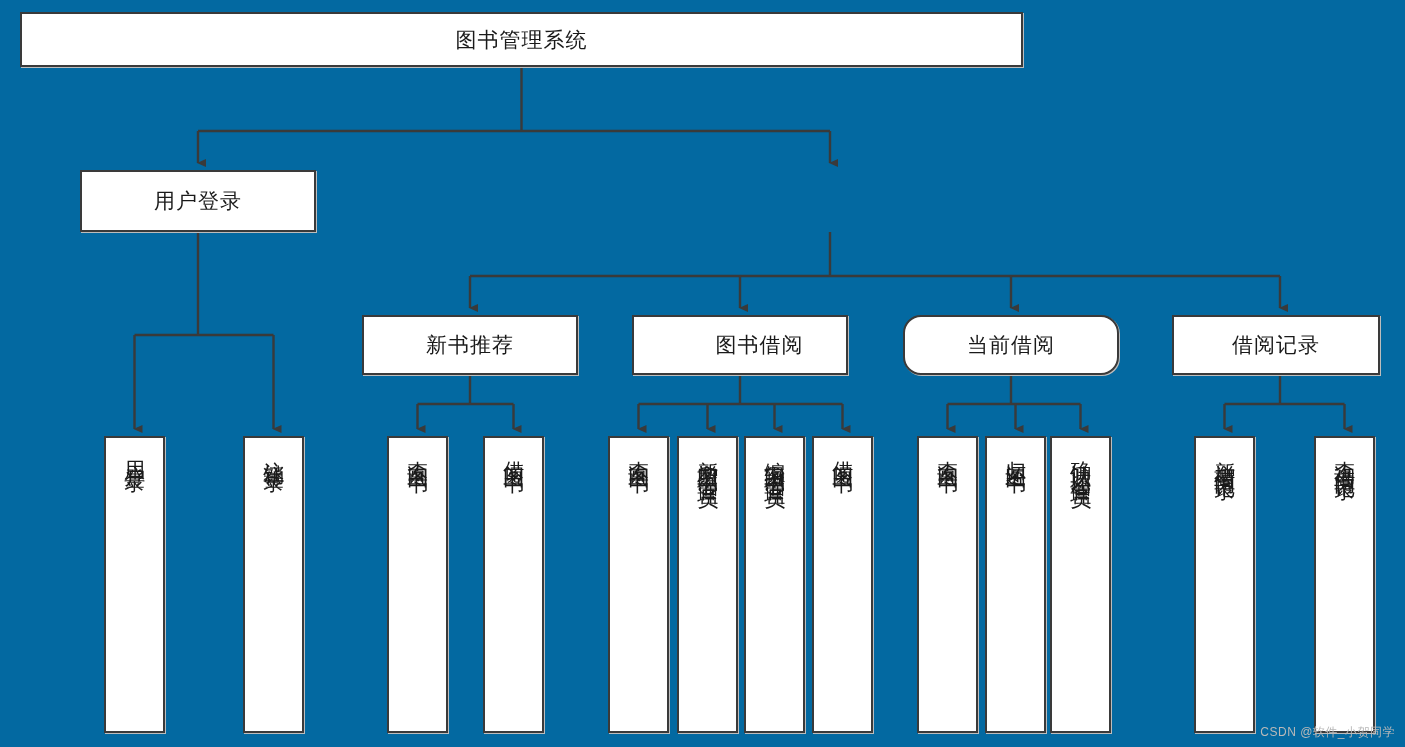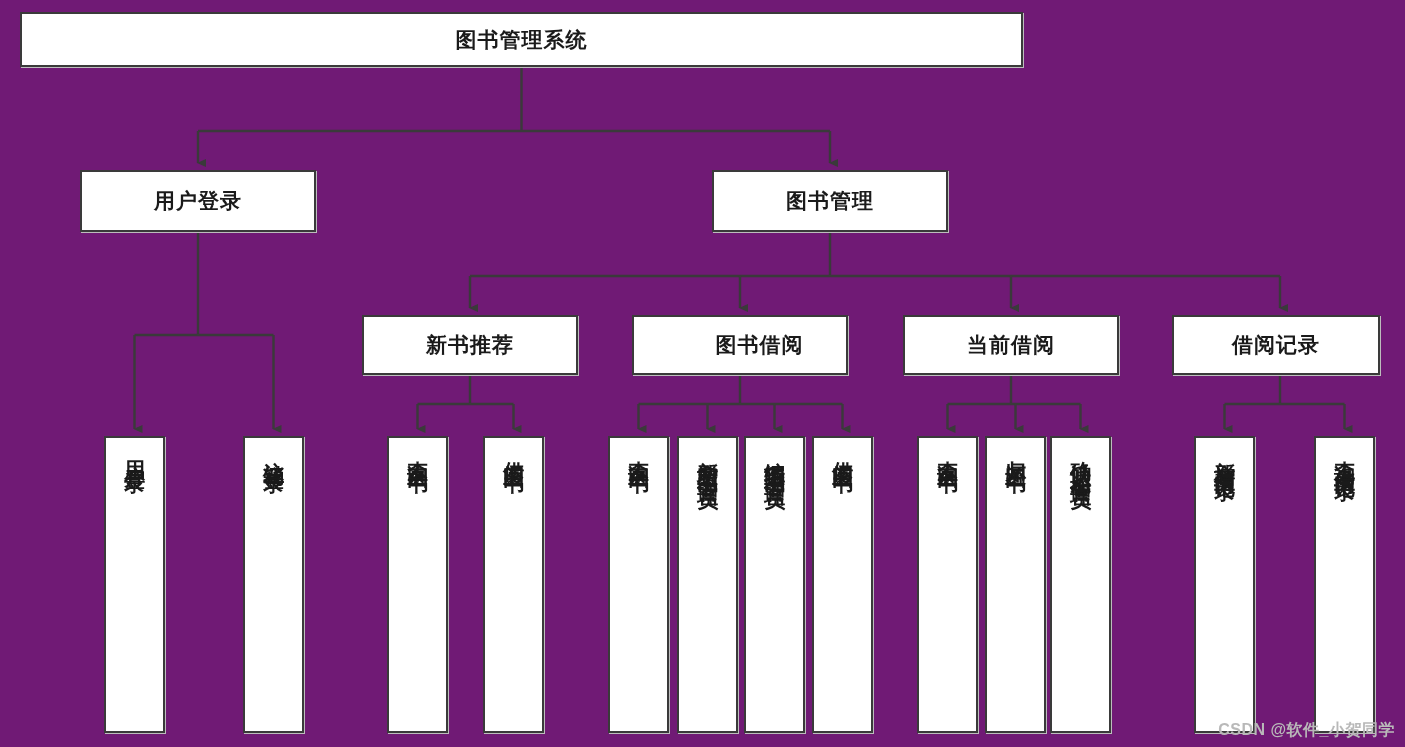--- a/index.html
+++ b/index.html
@@ -7,23 +7,22 @@
     padding: 0;
     background: #ffffff;
   }
   body {
     font-family: "Liberation Sans", "DejaVu Sans", sans-serif;
   }
   #diagram-root {
     position: relative;
     width: 1405px;
     height: 747px;
-    background: #701a75;
+    background: #0369a1;
     overflow: hidden;
-    font-weight: bold;
   }
   #edge-layer {
     position: absolute;
     left: 0;
     top: 0;
     width: 1405px;
     height: 747px;
   }
   .node {
     position: absolute;
@@ -51,21 +50,21 @@
     text-orientation: upright;
     font-size: 21px;
     letter-spacing: 4px;
     line-height: 1.25;
     white-space: nowrap;
   }
   #watermark {
     position: absolute;
     right: 10px;
     bottom: 6px;
-    font-size: 16px;
+    font-size: 12px;
     color: #b9b9b9;
     letter-spacing: 0.5px;
     white-space: nowrap;
     pointer-events: none;
   }
 </style>
 </head>
 <body>
 
 <div id="diagram-root">
@@ -120,31 +119,28 @@
     </g>
   </svg>
 
   <div class="node horizontal" id="n-root" style="left: 20px; top: 12px; width: 1003px; height: 55px;">
     <span>图书管理系统</span>
   </div>
 
   <div class="node horizontal" id="n-level1_a" style="left: 80px; top: 170px; width: 236px; height: 62px;">
     <span>用户登录</span>
   </div>
-  <div class="node horizontal" id="n-level1_b" style="left: 712px; top: 170px; width: 236px; height: 62px;">
-    <span>图书管理</span>
-  </div>
 
   <div class="node horizontal" id="n-level2_a" style="left: 362px; top: 315px; width: 216px; height: 60px; text-align: center;">
     <span>新书推荐</span>
   </div>
   <div class="node horizontal" id="n-level2_b" style="left: 632px; top: 315px; width: 216px; height: 60px; padding-left: 39px;">
     <span>图书借阅</span>
   </div>
-  <div class="node horizontal" id="n-level2_c" style="left: 903px; top: 315px; width: 216px; height: 60px;">
+  <div class="node horizontal" id="n-level2_c" style="left: 903px; top: 315px; width: 216px; height: 60px; border-radius: 18px;">
     <span>当前借阅</span>
   </div>
   <div class="node horizontal" id="n-level2_d" style="left: 1172px; top: 315px; width: 208px; height: 60px;">
     <span>借阅记录</span>
   </div>
 
   <div class="node vertical" id="n-leaf_1" style="left: 104px; top: 436px; width: 61px; height: 297px;">
     <span class="vlabel">用户登录</span>
   </div>
   <div class="node vertical" id="n-leaf_2" style="left: 243px; top: 436px; width: 61px; height: 297px;">

